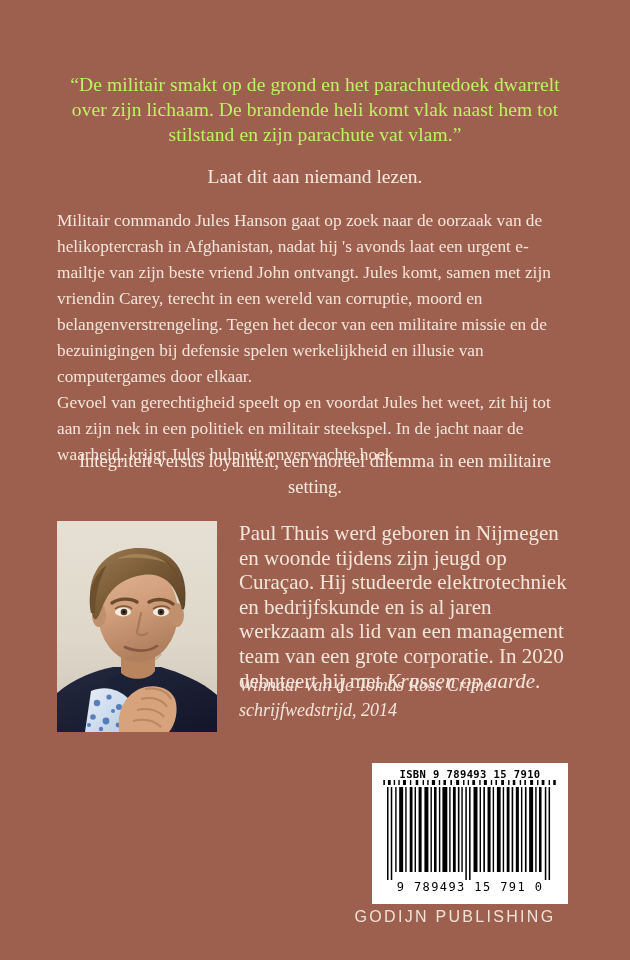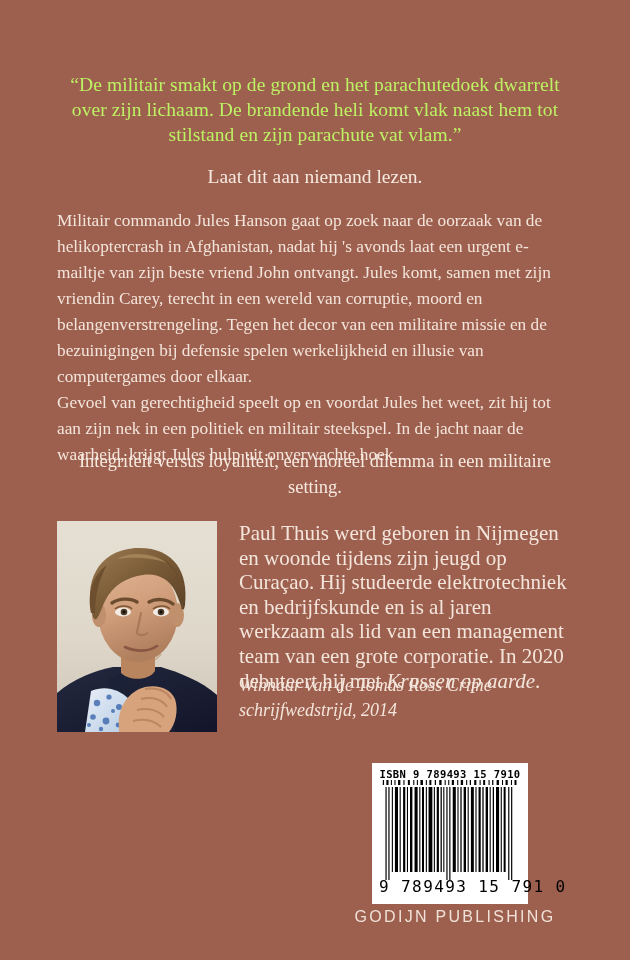--- a/index.html
+++ b/index.html
@@ -112,21 +112,21 @@
     line-height: 24.6px;
     font-style: italic;
     color: #f3e5db;
   }
 
   
   .barcode-box {
     position: absolute;
     left: 372px;
     top: 763px;
-    width: 156px;
+    width: 196px;
     height: 141px;
     background: #ffffff;
     box-sizing: border-box;
     padding: 5px 7px 4px 7px;
   }
   .barcode-isbn {
     font-family: "DejaVu Sans Mono", "Liberation Mono", monospace;
     font-size: 10.5px;
     line-height: 12px;
     color: #000;
@@ -138,21 +138,21 @@
   .barcode-isbn-bars {
     height: 5px;
     margin: 0 2px 2px 2px;
   }
   .barcode-main {
     height: 93px;
     margin: 0 1px;
   }
   .barcode-digits {
     font-family: "DejaVu Sans Mono", "Liberation Mono", monospace;
-    font-size: 16px;
+    font-size: 12px;
     line-height: 12px;
     color: #000;
     text-align: center;
     letter-spacing: 1.4px;
     white-space: nowrap;
     margin-top: 1px;
   }
   .bars svg { display: block; width: 100%; height: 100%; }
 
   .publisher {

